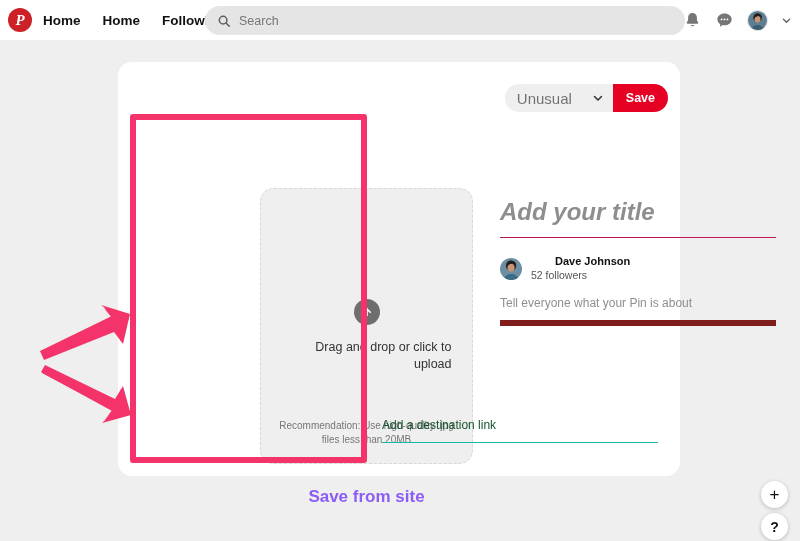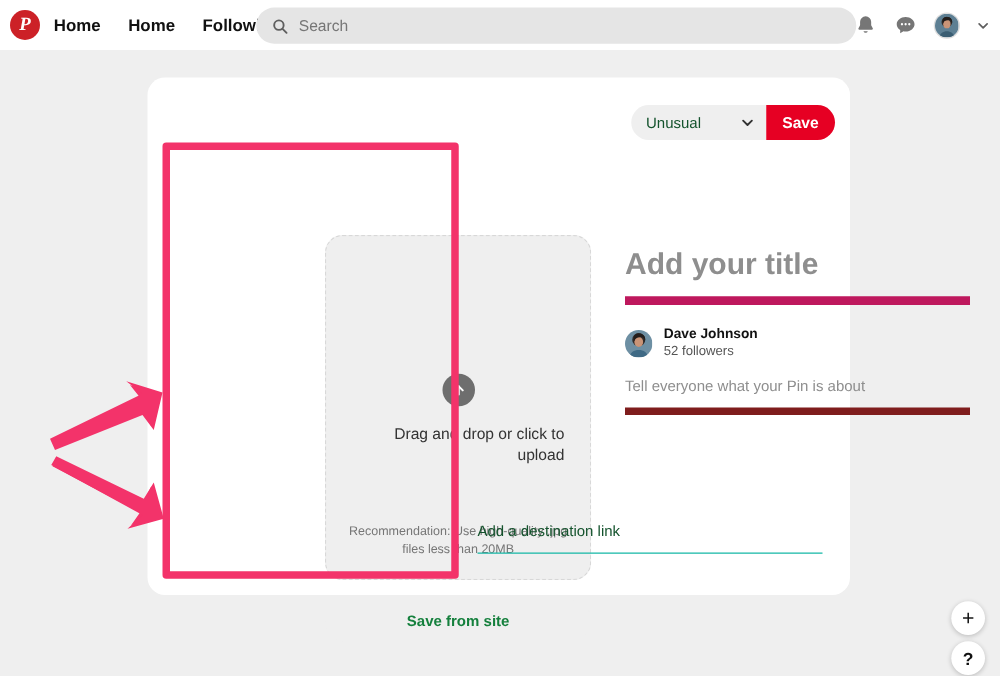--- a/index.html
+++ b/index.html
@@ -61,21 +61,21 @@
   .board-row {
     position:absolute; right:12px; top:22px;
     display:flex; align-items:center;
   }
   .board-select {
     width:108px; height:28px; background:#efefef;
     border-radius:14px 0 0 14px;
     display:flex; align-items:center; justify-content:space-between;
     padding:0 9px 0 12px; cursor:pointer;
   }
-  .board-name { font-size:12px; color:#14532d; }
+  .board-name { font-size:15px; color:#737373; }
   .save-btn {
     height:28px; padding:3px 13px; background:#e60023;
     border-radius:0 14px 14px 0;
     display:flex; align-items:center; justify-content:center;
     color:#fff; font-size:12.5px; font-weight:bold; cursor:pointer;
   }
 
   
   .highlight {
     position:absolute; left:130px; top:114px;
@@ -108,42 +108,43 @@
   .dz-rec {
     position:absolute; left:50%; bottom:16px; transform:translateX(-50%);
     width:180px; text-align:center;
     font-size:10px; color:#767676; line-height:1.4;
   }
   .save-site {
     position:absolute; left:0; top:292px;
     width:213px; height:33px;
     background:#efefef; border-radius:17px;
     display:flex; align-items:center; justify-content:center;
-    font-size:12px; font-weight:bold; color:#15803d; cursor:pointer;
+    font-size:17px; font-weight:bold; color:#8b5cf6; cursor:pointer;
   }
 
   
   .right-col {
     position:absolute; left:382px; top:136px;
     width:276px;
   }
   .pin-title {
     font-size:24px; font-weight:bold; color:#8e8e8e;
-    padding-bottom:11px; border-bottom:7px solid #be185d;
+    padding-bottom:11px; border-bottom:1px solid #be185d;
     cursor:text;
+    font-style:italic;
   }
   .user-row {
     display:flex; align-items:center; margin-top:17px;
   }
   .user-avatar {
     width:22px; height:22px; border-radius:50%;
     overflow:hidden; flex:0 0 auto;
   }
   .user-meta { margin-left:9px; }
-  .user-name { font-size:11px; font-weight:bold; color:#111; line-height:1.25; }
+  .user-name { font-size:11px; font-weight:bold; color:#111; line-height:1.25;margin-left:24px; }
   .user-followers { font-size:10.5px; color:#555; line-height:1.3; }
   .desc-field {
     margin-top:14px; padding-bottom:10px;
     border-bottom:6px solid #7f1d1d;
     font-size:12px; color:#8e8e8e; cursor:text;
   }
   .link-field {
     position:absolute; left:382px; top:418px; width:276px;
     padding-bottom:10px; border-bottom:1px solid #14b8a6;
     font-size:12px; color:#14532d; cursor:text;

